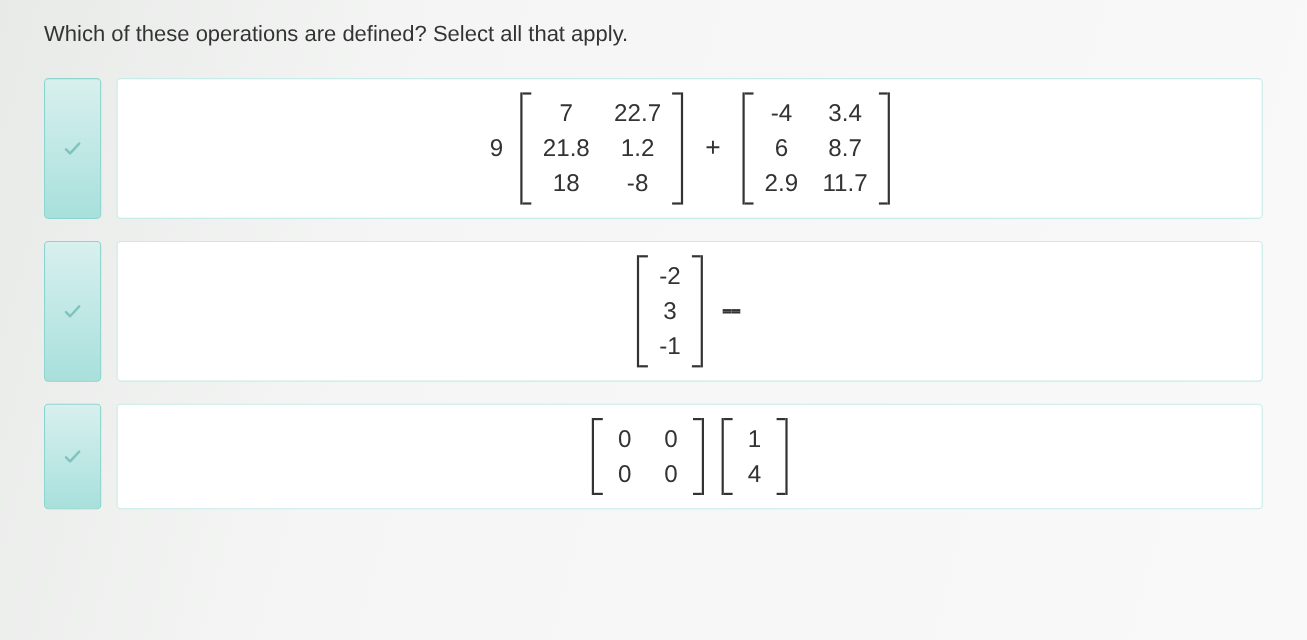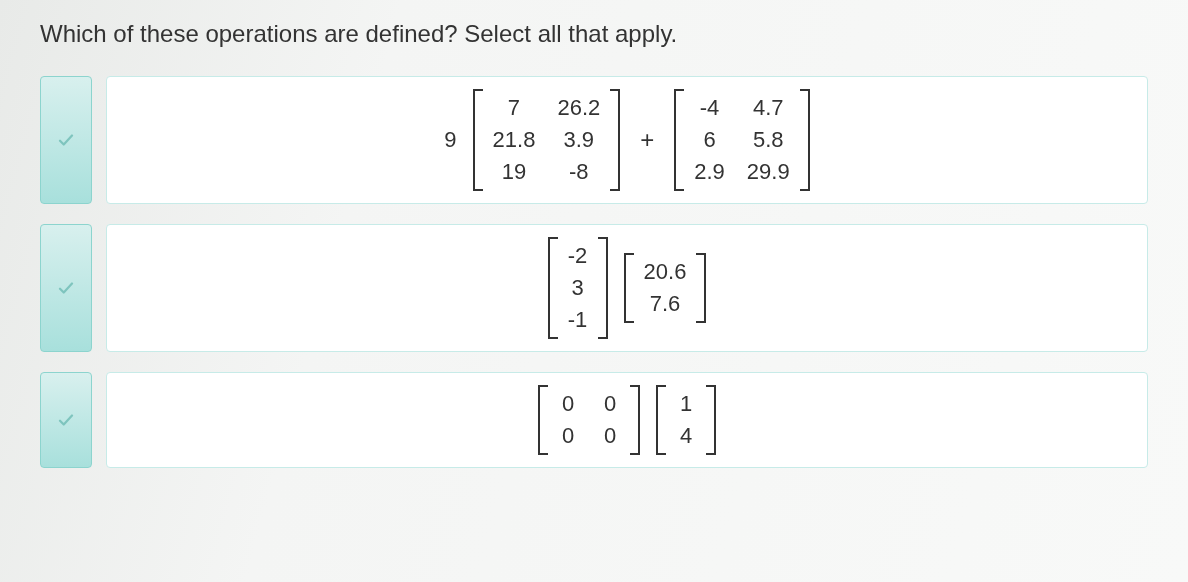--- a/index.html
+++ b/index.html
@@ -6,21 +6,21 @@
   body {
     font-family: Arial, Helvetica, sans-serif;
     background: #f5f5f5;
     padding: 20px 40px;
     width: 1188px;
     height: 582px;
     overflow: hidden;
     color: #333;
   }
   .question {
-    font-size: 24px;
+    font-size: 20px;
     color: #333;
     margin-bottom: 28px;
     font-weight: 400;
   }
   .options {
     display: flex;
     flex-direction: column;
     gap: 20px;
   }
   .option-row {
@@ -116,38 +116,38 @@
           <polyline points="4 13 9 18 20 6"></polyline>
         </svg>
     </div>
     <div class="answer-box">
       <div class="expr">
         <span class="scalar">9</span>
         <div class="matrix">
           <div class="bracket left"></div>
           <div class="mgrid" style="grid-template-columns:repeat(2,auto);grid-template-rows:repeat(3,auto);">
             <span>7</span>
-            <span>26.2</span>
+            <span>22.7</span>
             <span>21.8</span>
-            <span>3.9</span>
-            <span>19</span>
+            <span>1.2</span>
+            <span>18</span>
             <span>-8</span>
           </div>
           <div class="bracket right"></div>
         </div>
         <span class="op">+</span>
         <div class="matrix">
           <div class="bracket left"></div>
           <div class="mgrid" style="grid-template-columns:repeat(2,auto);grid-template-rows:repeat(3,auto);">
             <span>-4</span>
-            <span>4.7</span>
+            <span>3.4</span>
             <span>6</span>
-            <span>5.8</span>
+            <span>8.7</span>
             <span>2.9</span>
-            <span>29.9</span>
+            <span>11.7</span>
           </div>
           <div class="bracket right"></div>
         </div>
       </div>
     </div>
   </div>
 
   <div class="option-row">
     <div class="checkbox">
       <svg viewBox="0 0 24 24">
@@ -160,24 +160,20 @@
           <div class="bracket left"></div>
           <div class="mgrid" style="grid-template-columns:auto;grid-template-rows:repeat(3,auto);">
             <span>-2</span>
             <span>3</span>
             <span>-1</span>
           </div>
           <div class="bracket right"></div>
         </div>
         <div class="matrix">
           <div class="bracket left"></div>
-          <div class="mgrid" style="grid-template-columns:auto;grid-template-rows:repeat(2,auto);">
-            <span>20.6</span>
-            <span>7.6</span>
-          </div>
           <div class="bracket right"></div>
         </div>
       </div>
     </div>
   </div>
 
   <div class="option-row cut">
     <div class="checkbox">
       <svg viewBox="0 0 24 24">
           <polyline points="4 13 9 18 20 6"></polyline>

